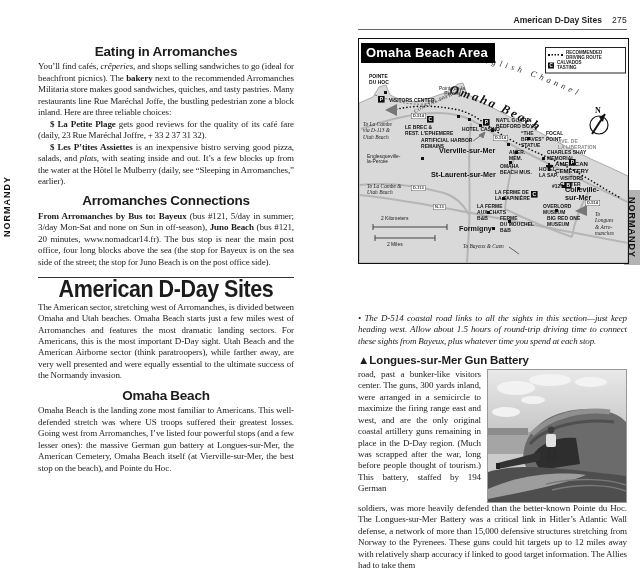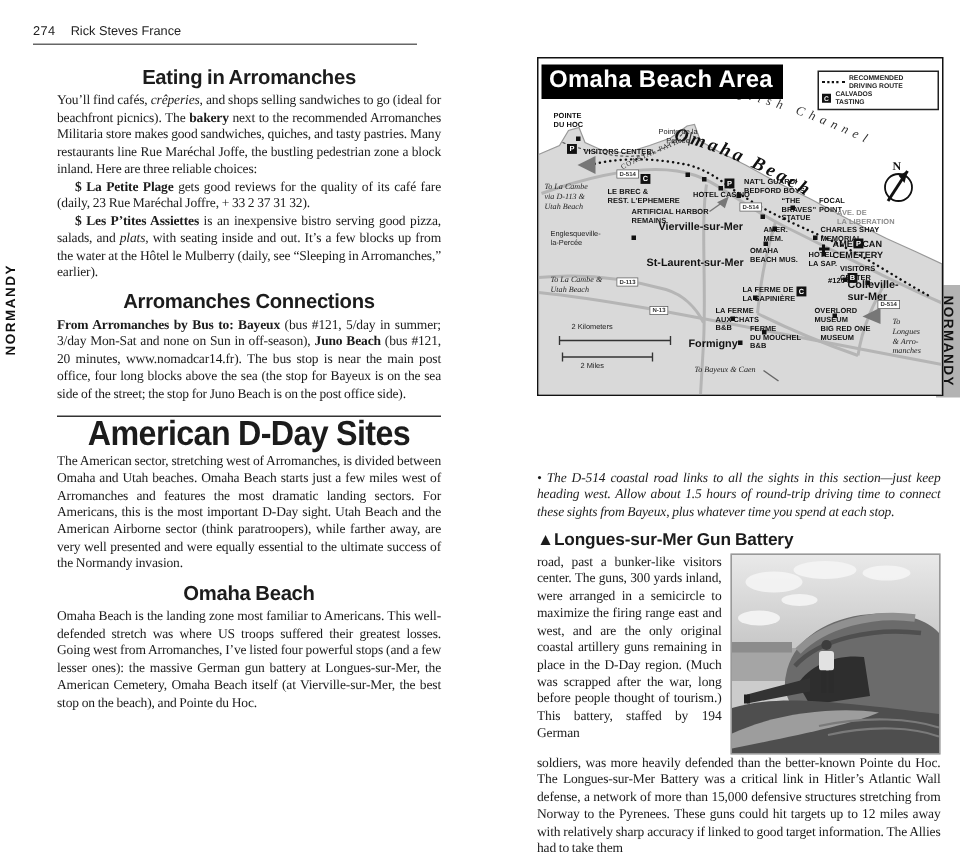--- a/index.html
+++ b/index.html
@@ -40,21 +40,21 @@
         letter-spacing:1px;color:#111;}
   .tabR{position:absolute;right:0;top:190px;background:#b3b3b3;padding:7px 3px;
         writing-mode:vertical-rl;font-family:"Liberation Sans",sans-serif;font-weight:bold;
         font-size:9px;letter-spacing:1px;color:#111;}
 
   
   #map{position:absolute;left:358px;top:38px;width:269px;height:224px;
        border:1.3px solid #111;background:#fff;overflow:hidden;}
   #map .canvas{position:absolute;left:0;top:0;}
   .map-title{position:absolute;left:2px;top:4px;background:#000;color:#fff;
-             font-family:"Liberation Sans",sans-serif;font-weight:bold;font-size:16px;
+             font-family:"Liberation Sans",sans-serif;font-weight:bold;font-size:13px;
              padding:2px 7px 3px 5px;letter-spacing:.2px;}
   .legend{position:absolute;left:186px;top:8px;width:150px;border:2px solid #222;background:#fff;
           padding:3px 4px;transform:scale(.5);transform-origin:0 0;
           font-family:"Liberation Sans",sans-serif;font-size:9px;font-weight:bold;color:#222;}
   .legend .lrow{display:flex;align-items:center;gap:6px;margin:1px 0;}
   .legend .dots{width:30px;border-top:3px dotted #111;}
   .legend .cbox{width:12px;height:12px;background:#111;color:#fff;text-align:center;
                 font-size:9px;line-height:12px;flex:0 0 12px;}
   .legend .ltxt{white-space:pre-line;line-height:1.1;}
 
@@ -75,22 +75,22 @@
 
   svg text{font-family:"Liberation Serif",serif;}
   b.lead{font-weight:bold;}
   i.em{font-style:italic;}
 </style>
 </head>
 <body>
 
 <div id="spread">
 
-  <div class="runhead rh-left">
-    <span class="rh-num">274</span><span class="rh-title">Rick Steves France</span>
+  <div class="runhead rh-right">
+    <span class="rh-title-b">American D-Day Sites</span><span class="rh-num">275</span>
   </div>
 
   <div class="tabL">NORMANDY</div>
   <div class="tabR">NORMANDY</div>
 
   <div class="col" id="left-col">
     <h2 class="sec">Eating in Arromanches</h2>
     <p><span>You’ll find cafés, </span><i class="em">crêperies,</i><span> and shops selling sandwiches to go (ideal for beachfront picnics). The </span><b class="lead">bakery</b><span> next to the recommended Arromanches Militaria store makes good sandwiches, quiches, and tasty pastries. Many restaurants line Rue Maréchal Joffe, the bustling pedestrian zone a block inland. Here are three reliable choices:</span></p>
     <p class="ind"><b class="lead">$ La Petite Plage</b><span> gets good reviews for the quality of its café fare (daily, 23 Rue Maréchal Joffre, + 33 2 37 31 32).</span></p>
     <p class="ind"><b class="lead">$ Les P’tites Assiettes</b><span> is an inexpensive bistro serving good pizza, salads, and </span><i class="em">plats,</i><span> with seating inside and out. It’s a few blocks up from the water at the Hôtel le Mulberry (daily, see “Sleeping in Arromanches,” earlier).</span></p>

